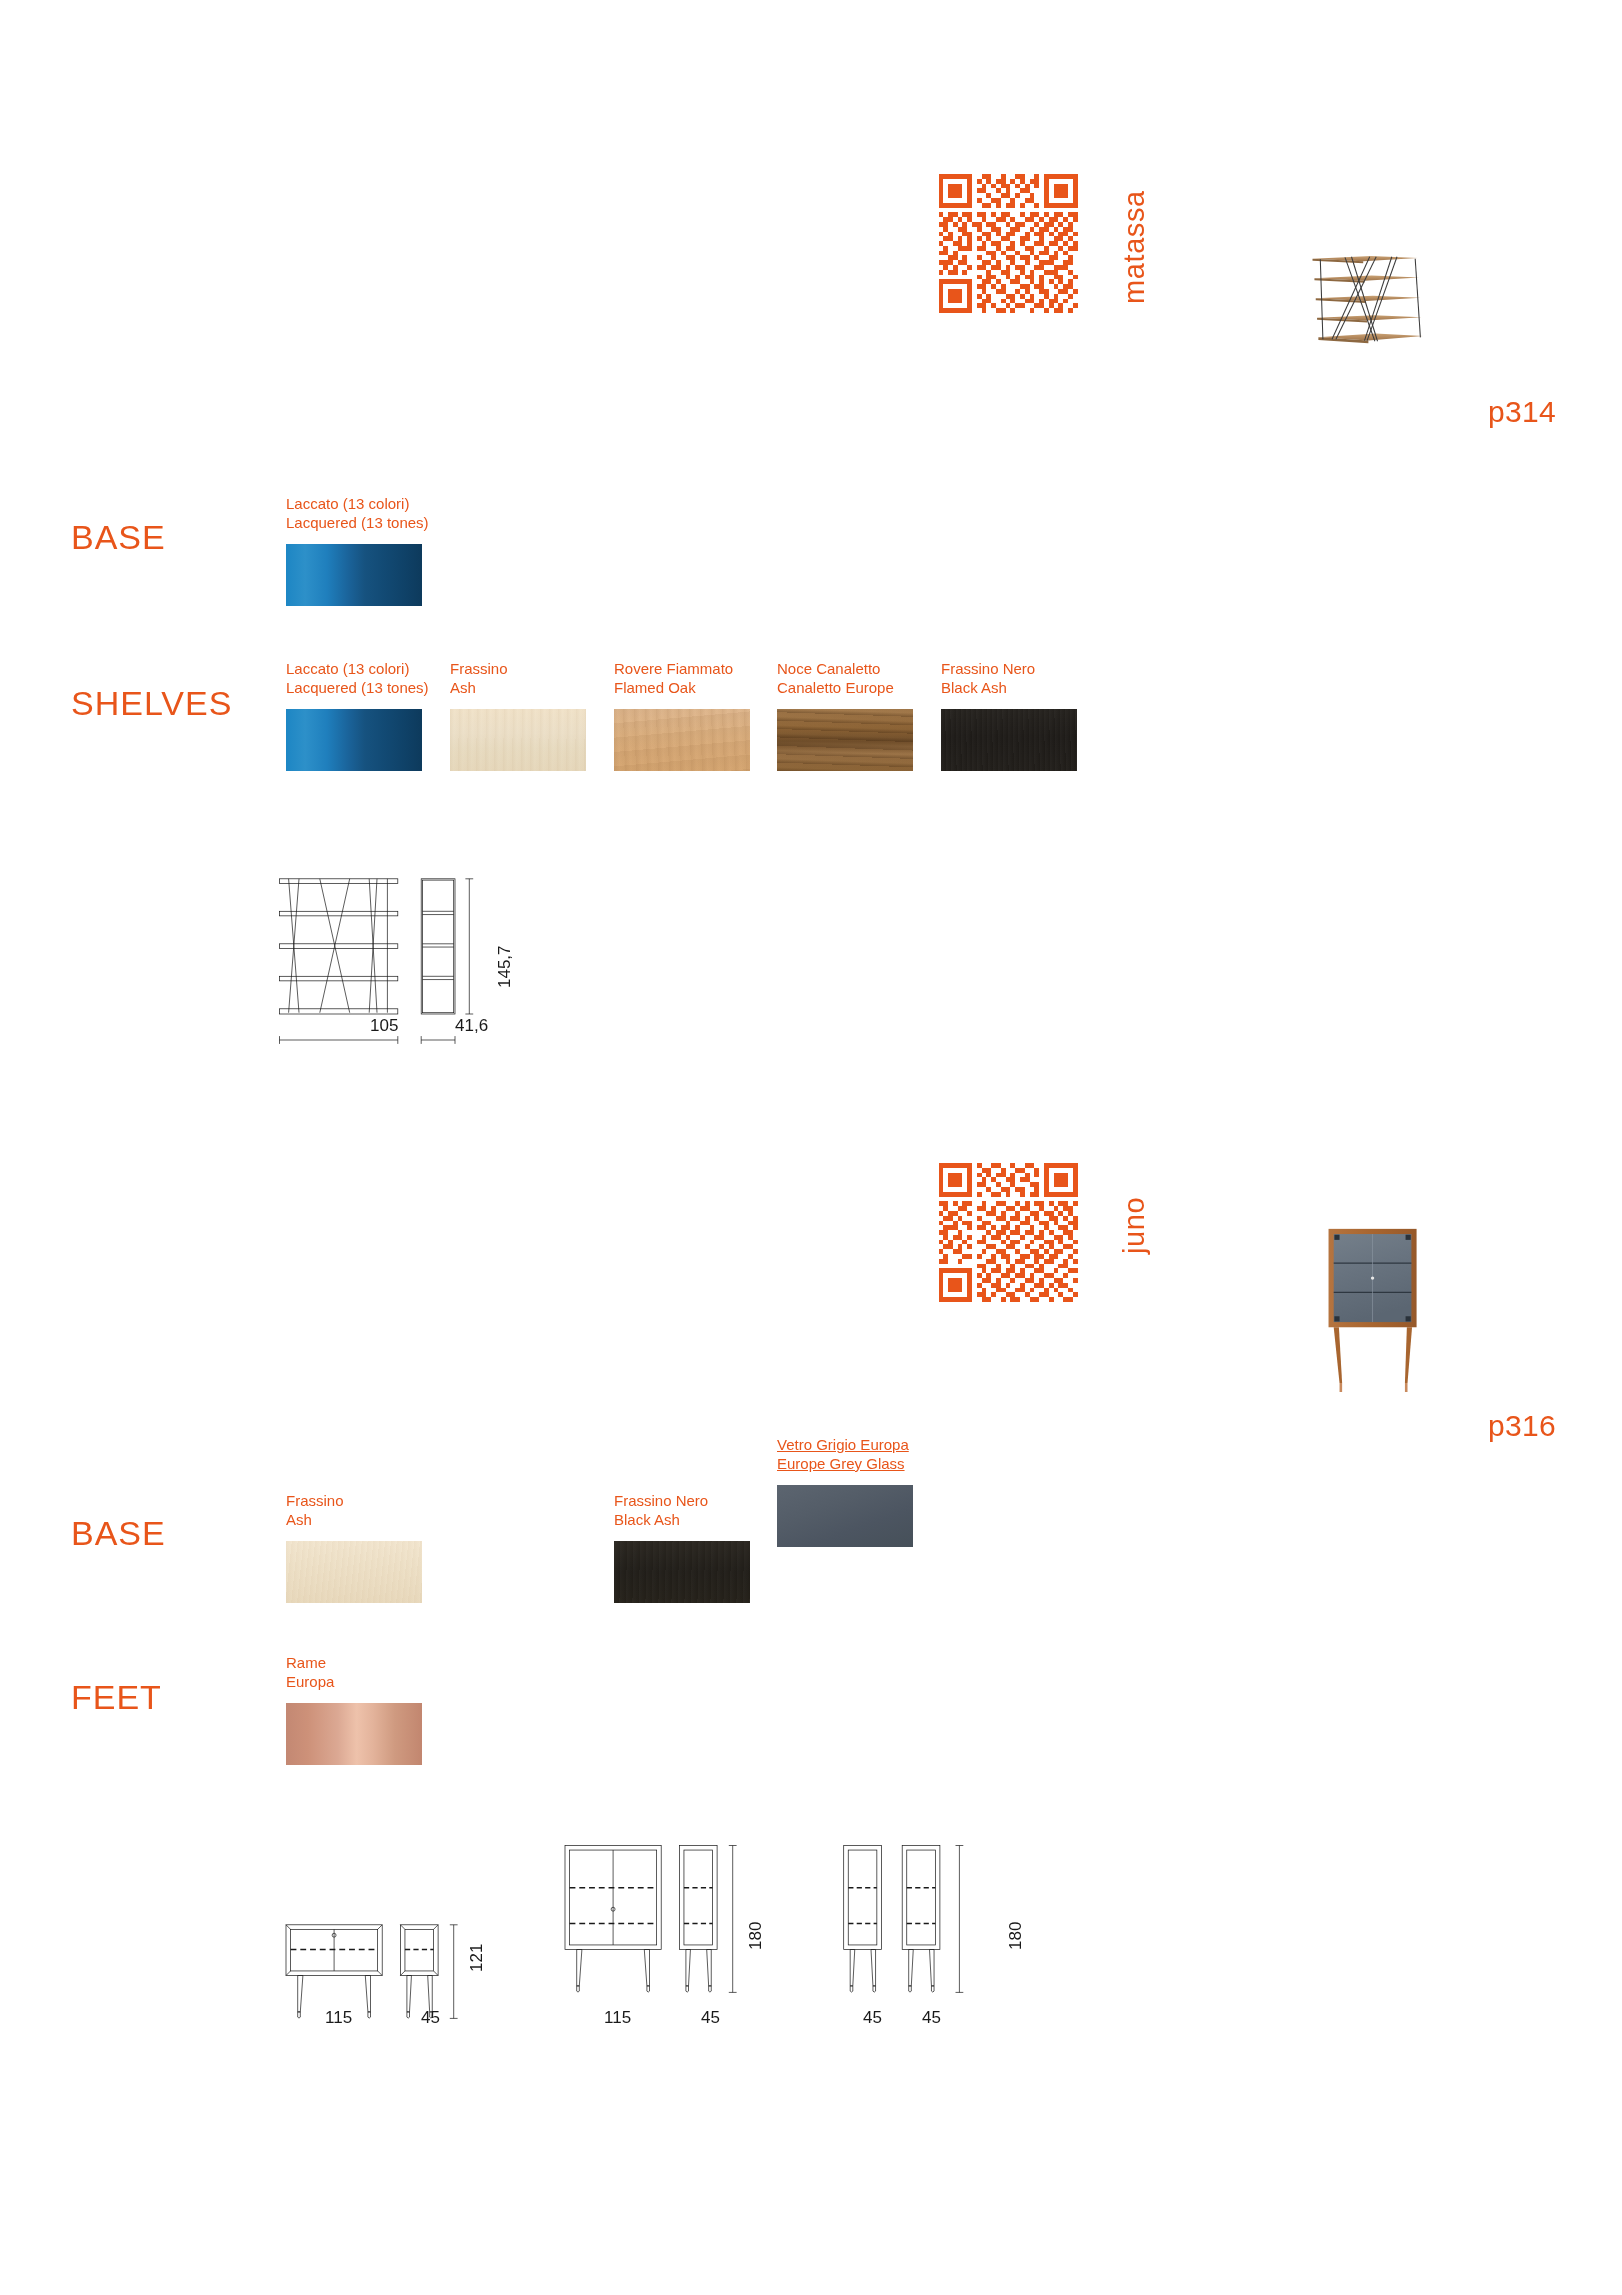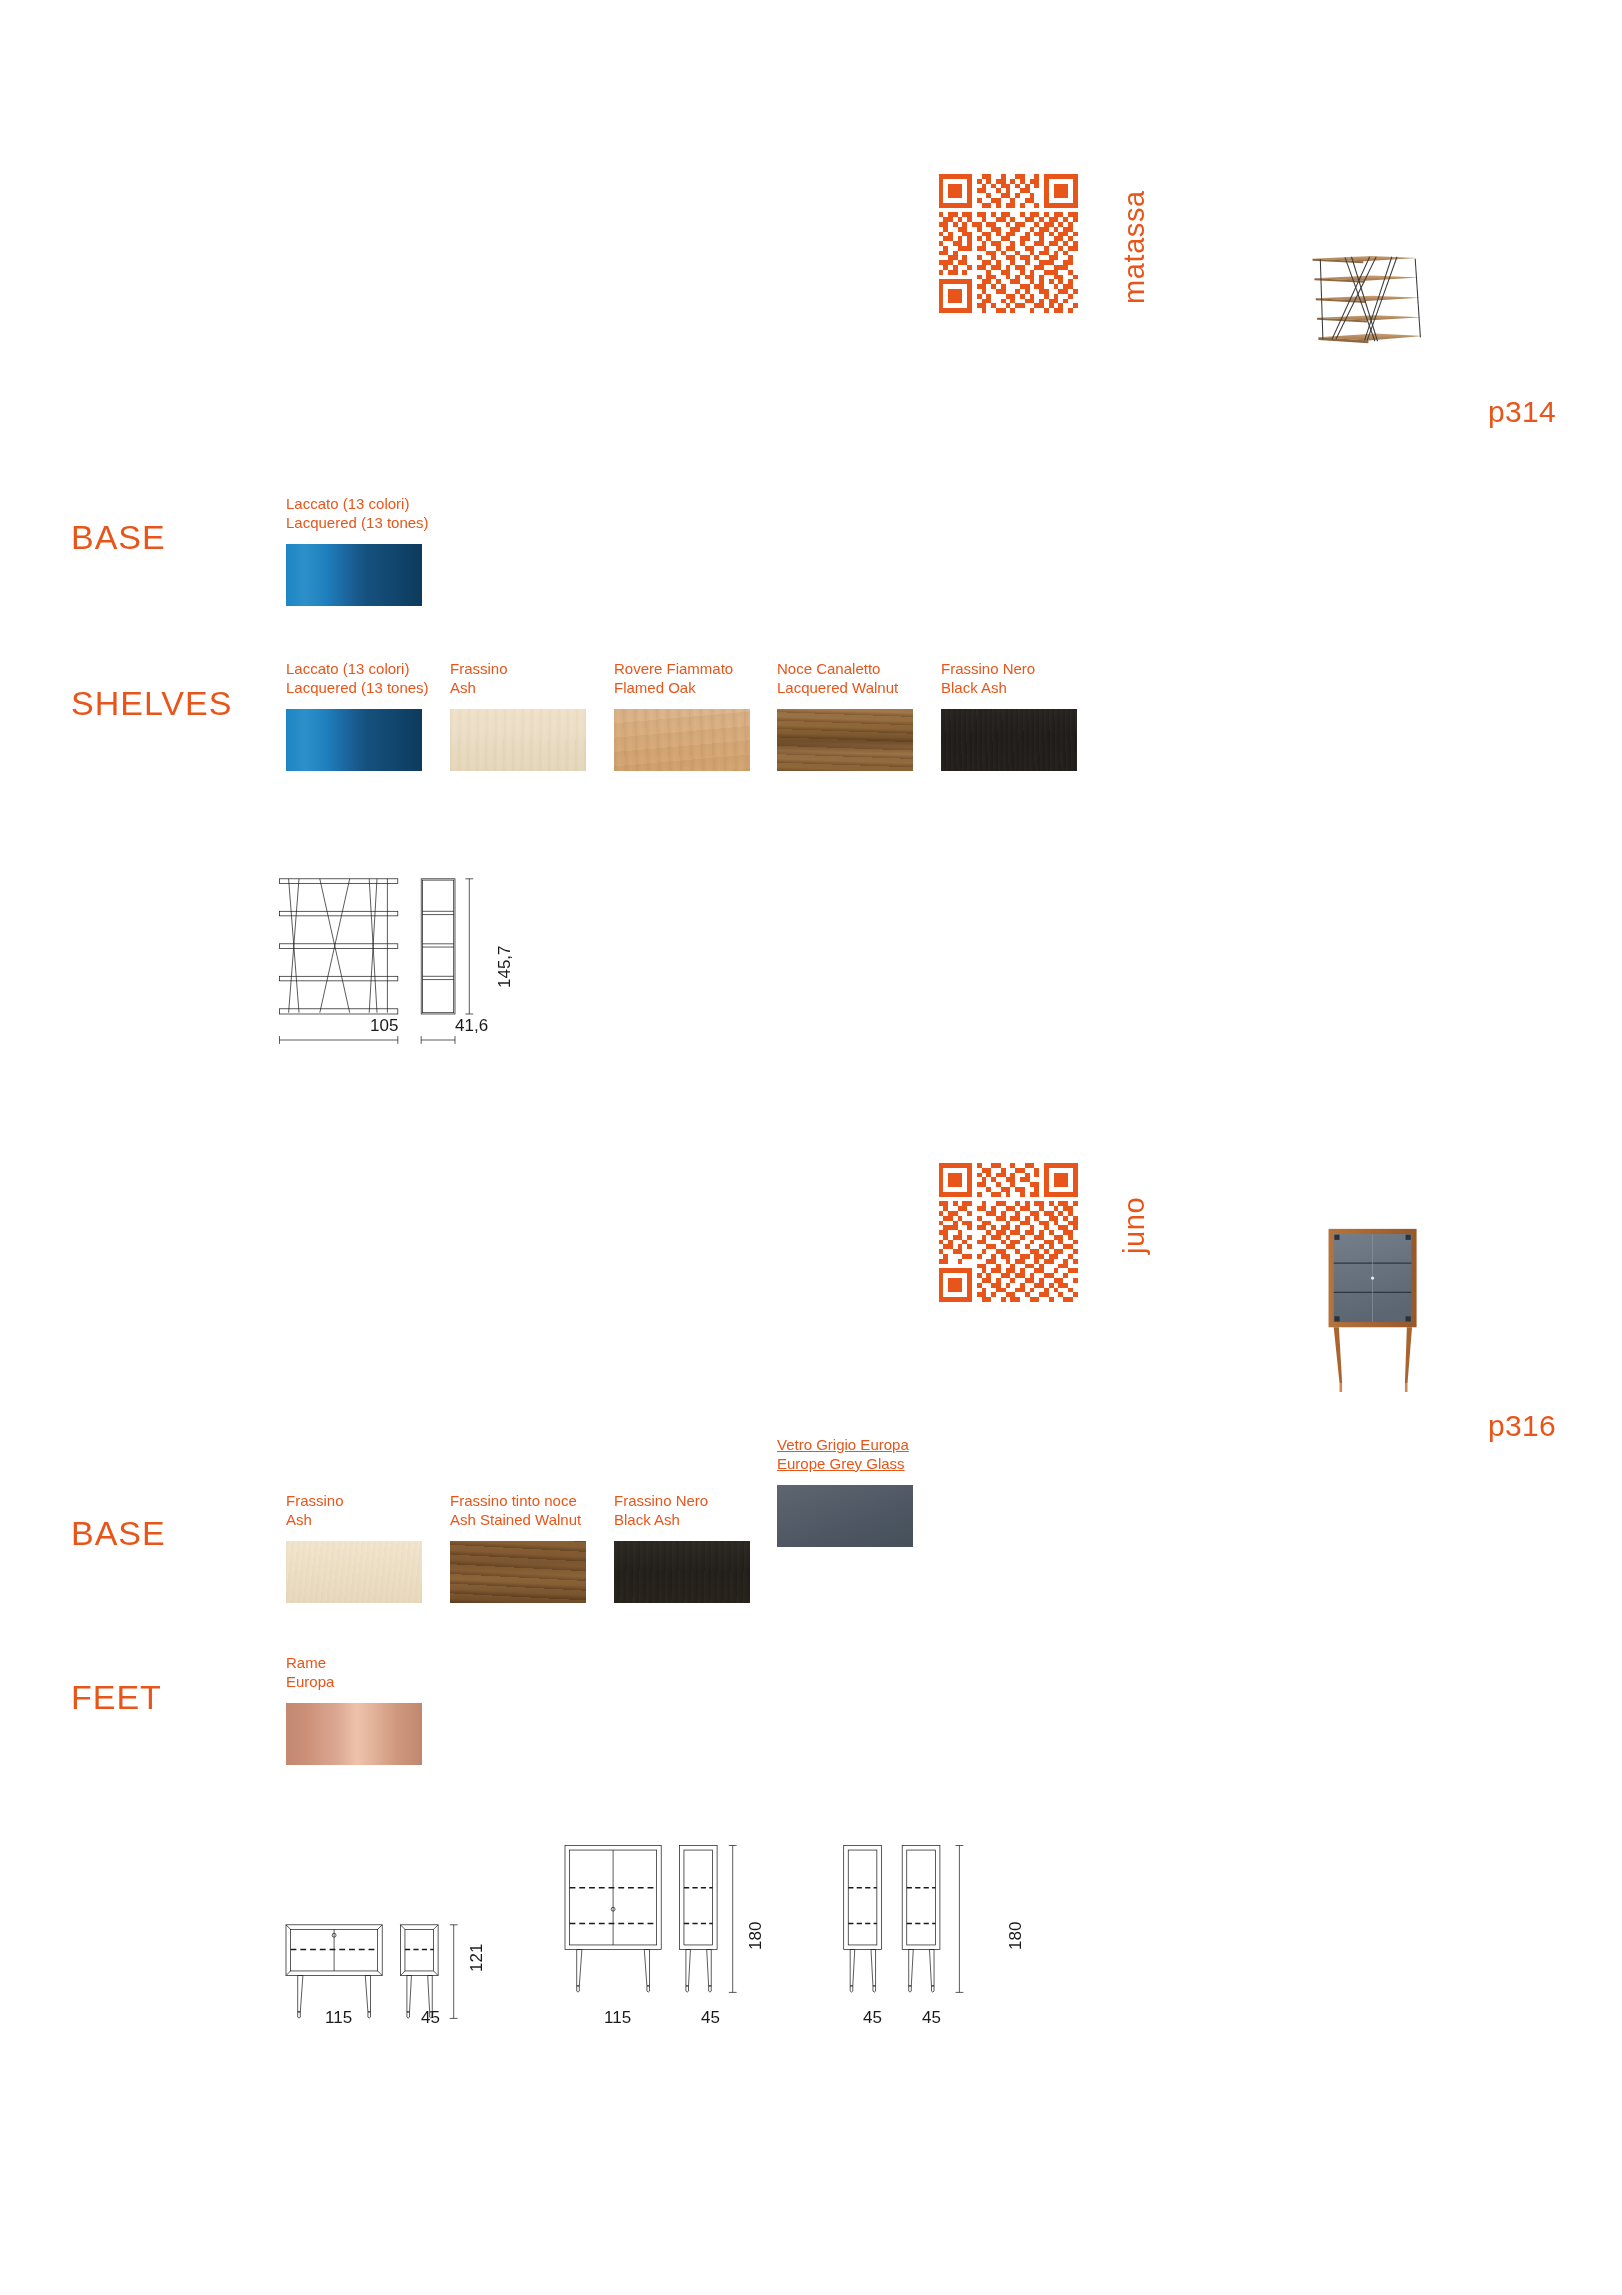--- a/index.html
+++ b/index.html
@@ -464,21 +464,21 @@
     <div class="swatch-cap">
       <span>Rovere Fiammato</span>
       <span class="l2">Flamed Oak</span>
     </div>
     <div class="swatch sw-oak" style="margin-top:12.3px;"></div>
   </div>
 
   <div class="abs" style="left:777px;top:636px;">
     <div class="swatch-cap">
       <span>Noce Canaletto</span>
-      <span class="l2">Lacquered Walnut</span>
+      <span class="l2">Canaletto Europe</span>
     </div>
     <div class="swatch sw-walnut" style="margin-top:12.3px;"></div>
   </div>
 
   <div class="abs" style="left:941px;top:636px;">
     <div class="swatch-cap">
       <span>Frassino Nero</span>
       <span class="l2">Black Ash</span>
     </div>
     <div class="swatch sw-blackash" style="margin-top:12.3px;"></div>
@@ -835,27 +835,20 @@
   <div class="abs sec-label" style="left:71px;top:1516px;">BASE</div>
 
   <div class="abs" style="left:286px;top:1468px;">
     <div class="swatch-cap">
       <span>Frassino</span>
       <span class="l2">Ash</span>
     </div>
     <div class="swatch sw-ashlight" style="margin-top:12.3px;"></div>
   </div>
 
-  <div class="abs" style="left:450px;top:1468px;">
-    <div class="swatch-cap">
-      <span>Frassino tinto noce</span>
-      <span class="l2">Ash Stained Walnut</span>
-    </div>
-    <div class="swatch sw-ashwalnut" style="margin-top:12.3px;"></div>
-  </div>
 
   <div class="abs" style="left:614px;top:1468px;">
     <div class="swatch-cap">
       <span>Frassino Nero</span>
       <span class="l2">Black Ash</span>
     </div>
     <div class="swatch sw-blackash2" style="margin-top:12.3px;"></div>
   </div>
 
   <div class="abs" style="left:777px;top:1412px;text-decoration:underline;">

